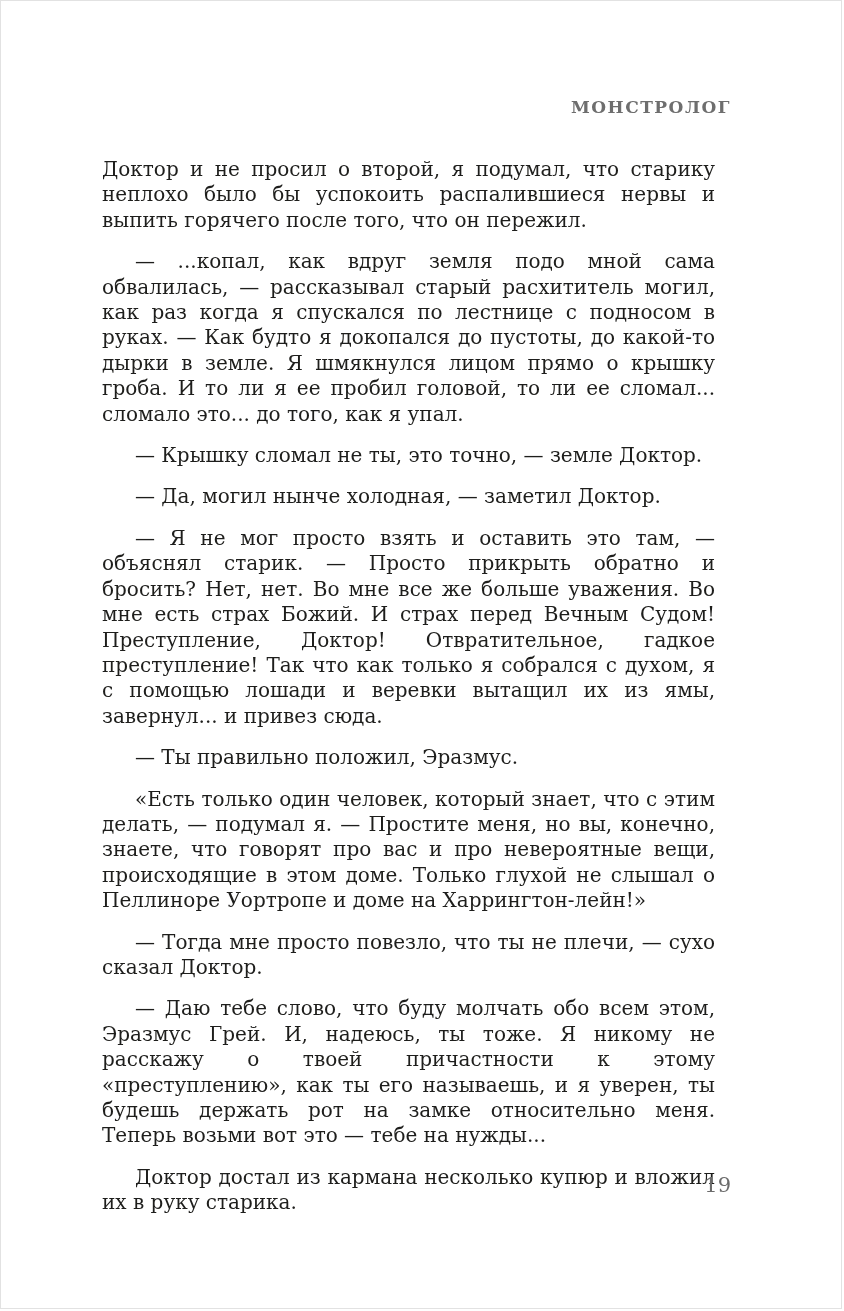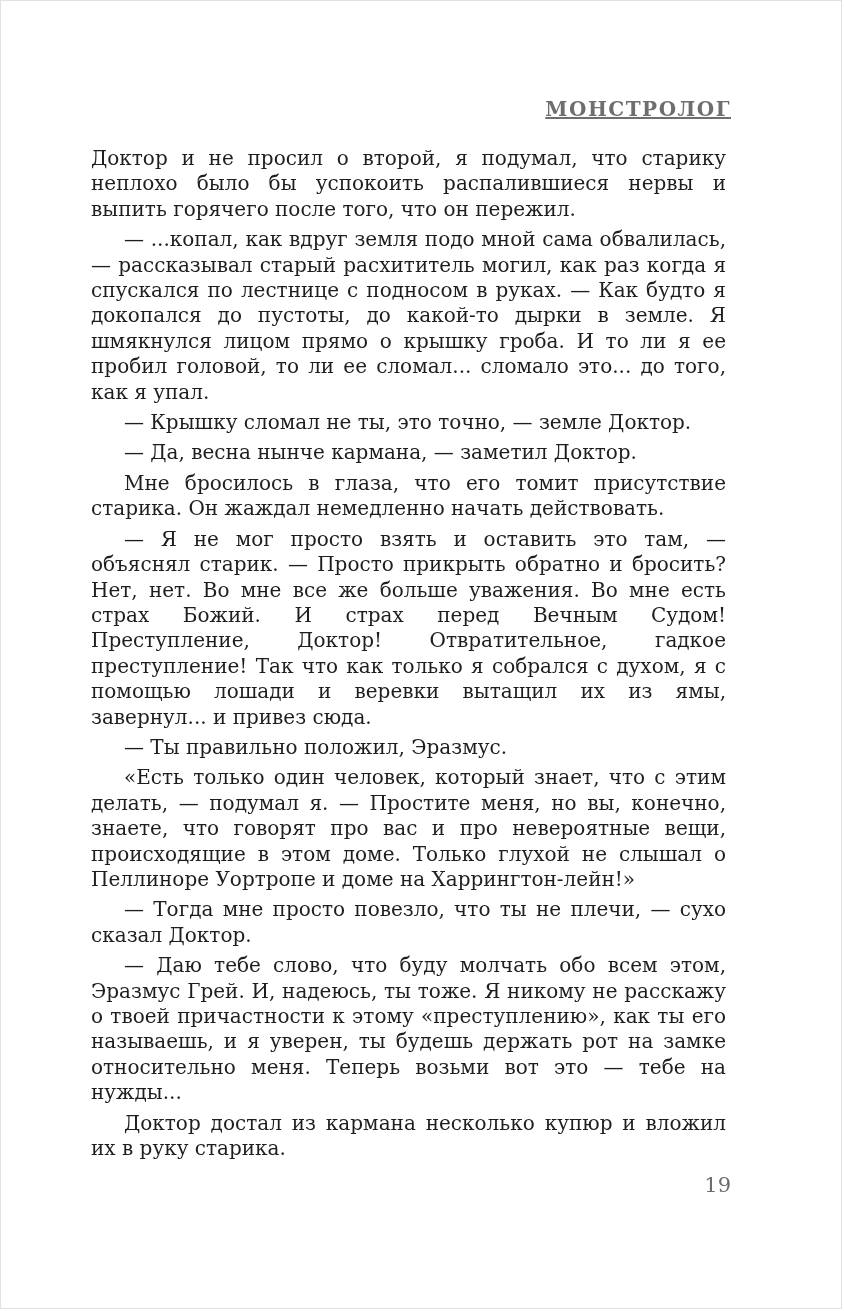--- a/index.html
+++ b/index.html
@@ -21,38 +21,37 @@
     border:1px solid #e2e2e2;
     box-sizing:border-box;
     overflow:hidden;
   }
   .running-title{
     position:absolute;
     top:96px;
     left:85px;
     width:645px;
     text-align:right;
-    font-size:20px;
+    font-size:17px;
     font-weight:bold;
     letter-spacing:1.5px;
     color:var(--header-text);
-    text-decoration:underline;
   }
   .body-text{
     position:absolute;
     top:140px;
     left:85px;
     width:645px;
     font-size:20px;
     line-height:25.4px;
     color:var(--body-text);
     text-align:justify;
   }
   .body-text p{
-    margin:5px;
+    margin:16px;
     padding:0;
   }
   .body-text p.indent{
     text-indent:33px;
   }
   .page-number{
     position:absolute;
     top:1172px;
     left:85px;
     width:645px;
@@ -65,22 +64,21 @@
 </head>
 <body>
 
 <div class="page">
   <div class="running-title">МОНСТРОЛОГ</div>
 
   <div class="body-text">
       <p class="">Доктор и не просил о второй, я подумал, что старику неплохо было бы успокоить распалившиеся нервы и выпить горячего после того, что он пережил.</p>
       <p class="indent">— ...копал, как вдруг земля подо мной сама обвалилась, — рассказывал старый расхититель могил, как раз когда я спускался по лестнице с подносом в руках. — Как будто я докопался до пустоты, до какой-то дырки в земле. Я шмякнулся лицом прямо о крышку гроба. И то ли я ее пробил головой, то ли ее сломал... сломало это... до того, как я упал.</p>
       <p class="indent">— Крышку сломал не ты, это точно, — земле Доктор.</p>
-      <p class="indent">— Да, весна нынче кармана, — заметил Доктор.</p>
-      <p class="indent">Мне бросилось в глаза, что его томит присутствие старика. Он жаждал немедленно начать действовать.</p>
+      <p class="indent">— Да, могил нынче холодная, — заметил Доктор.</p>
       <p class="indent">— Я не мог просто взять и оставить это там, — объяснял старик. — Просто прикрыть обратно и бросить? Нет, нет. Во мне все же больше уважения. Во мне есть страх Божий. И страх перед Вечным Судом! Преступление, Доктор! Отвратительное, гадкое преступление! Так что как только я собрался с духом, я с помощью лошади и веревки вытащил их из ямы, завернул... и привез сюда.</p>
       <p class="indent">— Ты правильно положил, Эразмус.</p>
       <p class="indent">«Есть только один человек, который знает, что с этим делать, — подумал я. — Простите меня, но вы, конечно, знаете, что говорят про вас и про невероятные вещи, происходящие в этом доме. Только глухой не слышал о Пеллиноре Уортропе и доме на Харрингтон-лейн!»</p>
       <p class="indent">— Тогда мне просто повезло, что ты не плечи, — сухо сказал Доктор.</p>
       <p class="indent">— Даю тебе слово, что буду молчать обо всем этом, Эразмус Грей. И, надеюсь, ты тоже. Я никому не расскажу о твоей причастности к этому «преступлению», как ты его называешь, и я уверен, ты будешь держать рот на замке относительно меня. Теперь возьми вот это — тебе на нужды...</p>
       <p class="indent">Доктор достал из кармана несколько купюр и вложил их в руку старика.</p>
     </div>
 
   <div class="page-number">19</div>
 </div>

